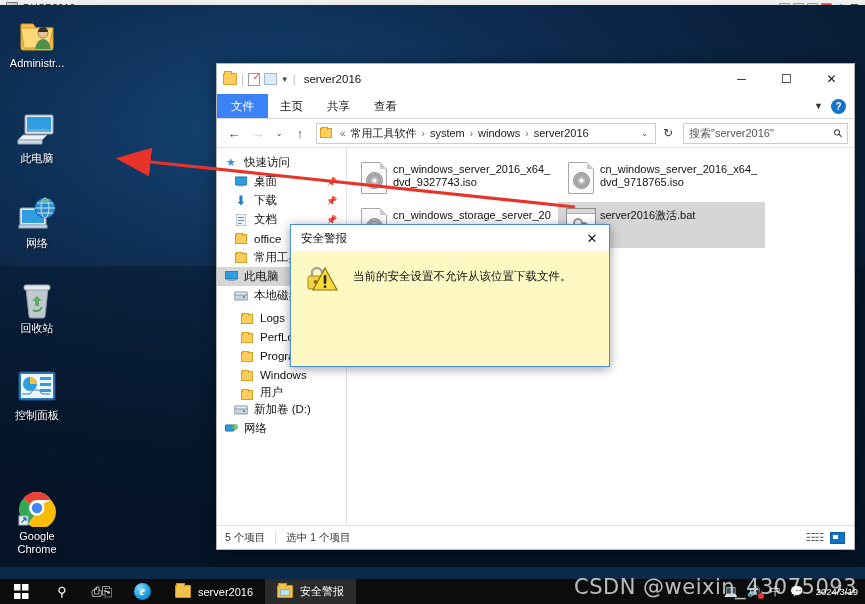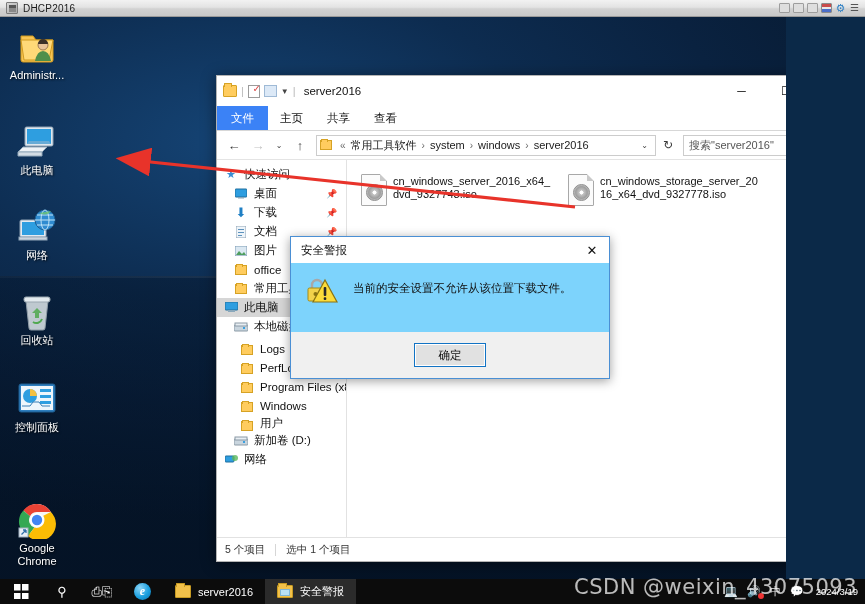--- a/index.html
+++ b/index.html
@@ -31,21 +31,21 @@
   .vm-btn {
     width: 11px; height: 10px; border: 1px solid #9d9d9d; background: #dedede;
     position: relative; border-radius: 1px;
   }
   .vm-btn.flag { background: linear-gradient(to bottom, #c94b4b 0 33%, #e8e8e8 33% 66%, #4b6ec9 66% 100%); border-color:#8b8b8b;}
   .vm-btn.gear { border: none; background: none; color: #2d7fc4; font-size: 11px; line-height: 10px; text-align:center;}
   .vm-btn.bars { border: none; background: none; color: #555; font-size: 10px; line-height:10px; text-align:center;}
 
   
   #desktop {
-    position: absolute; top: 17px; left: 0; width: 786px; height: 562px;
+    position: absolute; top: 5px; left: 0; width: 865px; height: 562px;
     background:
       radial-gradient(ellipse 700px 380px at 30% 22%, #154475 0%, #0d2c50 42%, #0a2240 70%, #071a31 100%);
     overflow: hidden;
   }
   #desktop::before {
     content:""; position:absolute; left:0; right:0; top: 46%; height: 2px;
     background: linear-gradient(to right, rgba(255,255,255,0.05), rgba(255,255,255,0.13) 40%, rgba(255,255,255,0.02));
   }
   #desktop::after {
     content:""; position:absolute; left:0; right:0; top:46%; bottom:0;
@@ -194,21 +194,21 @@
     box-shadow: 0 2px 10px rgba(0,0,0,.38);
     display:flex; flex-direction:column;
   }
   #secdlg-title {
     height: 26px; background:#fff; display:flex; align-items:center;
     padding-left:10px; position:relative; flex:0 0 26px;
   }
   #secdlg-title .t { font-size:11.5px; color:#111; }
   #secdlg-close { position:absolute; right:0; top:0; width:34px;height:26px;
     display:flex;align-items:center;justify-content:center;font-size:13px;color:#111;}
-  #secdlg-body { flex:1 1 auto; background:#7dd3fc; padding: 12px 14px 0 14px; display:flex; gap:14px; }
+  #secdlg-body { flex:1 1 auto; background:#fef9c3; padding: 12px 14px 0 14px; display:flex; gap:14px; }
   #warnicon { width:34px; flex:0 0 34px; height:32px; position:relative; }
   #secdlg-msg { font-size:11.5px; color:#111; line-height:16px; padding-top:5px; }
   #secdlg-foot { height:46px; flex:0 0 46px; display:flex; align-items:center; justify-content:center; }
   #okbtn {
     min-width:72px; height:24px; background:#e1e1e1; border:1px solid #1273c4;
     outline:1px solid #fff; outline-offset:-2px;
     font-size:11.5px; color:#111; display:flex;align-items:center;justify-content:center;
     font-family:"Liberation Sans", sans-serif;
   }
 
@@ -442,30 +442,20 @@
                 <rect x="2" y="3" width="6" height="1" fill="#5d92bd"></rect>
                 <rect x="2" y="6" width="6" height="1" fill="#5d92bd"></rect>
                 <rect x="2" y="9" width="4" height="1" fill="#5d92bd"></rect>
               </svg>
           </span>
           <span class="txt">文档</span>
           <span class="pin">📌</span>
         </div>
         <div class="navrow ind1">
           <span class="ico">
-            <svg width="12" height="10">
-                <rect x="0" y="0" width="12" height="10" fill="#dbe8f2" stroke="#7f9bb3"></rect>
-                <path d="M1 9 l3 -4 l3 3 l2 -2 l2 3 z" fill="#4e9e5f"></path>
-              </svg>
-          </span>
-          <span class="txt">图片</span>
-          <span class="pin">📌</span>
-        </div>
-        <div class="navrow ind1">
-          <span class="ico">
               <span class="yfold"></span>
             </span>
           <span class="txt">office</span>
         </div>
         <div class="navrow ind1">
           <span class="ico">
               <span class="yfold"></span>
             </span>
           <span class="txt">常用工具软件</span>
         </div>
@@ -548,21 +538,39 @@
                 </span>
             </span>
             <span class="fname">cn_windows_server_2016_x64_dvd_9327743.iso</span>
           </div>
           <div class="fitem">
             <span class="fico">
               <span class="isoicon">
                   <span class="disc"></span>
                 </span>
             </span>
+            <span class="fname">cn_windows_server_2016_x64_dvd_9718765.iso</span>
+          </div>
+          <div class="fitem">
+            <span class="fico">
+              <span class="isoicon">
+                  <span class="disc"></span>
+                </span>
+            </span>
             <span class="fname">cn_windows_storage_server_2016_x64_dvd_9327778.iso</span>
+          </div>
+          <div class="fitem sel">
+            <span class="fico">
+              <span class="baticon">
+                  <span class="tb"></span>
+                  <span class="g1"></span>
+                  <span class="g2"></span>
+                </span>
+            </span>
+            <span class="fname">server2016激活.bat</span>
           </div>
         </div>
       </div>
     </div>
 
     <div id="ex-status">
       <span>5 个项目</span>
       <span class="sdiv"></span>
       <span>选中 1 个项目</span>
       <span class="views">
@@ -585,23 +593,20 @@
           <path d="M7 13 v-3 a5 5 0 0 1 10 0" fill="none" stroke="#a8a8a8" stroke-width="2.4"></path>
           <rect x="3" y="13" width="15" height="13" rx="1.5" fill="#f2d24b" stroke="#a38a18"></rect>
           <circle cx="10.5" cy="19" r="2" fill="#8a7312"></circle>
           <path d="M20 5 L32 27 H8 Z" fill="#fbdb3a" stroke="#8a7312" stroke-width="1.2"></path>
           <rect x="18.7" y="12" width="2.6" height="9" rx="1" fill="#2a2a2a"></rect>
           <rect x="18.7" y="22.3" width="2.6" height="2.6" rx="1" fill="#2a2a2a"></rect>
         </svg>
       </span>
       <span id="secdlg-msg">当前的安全设置不允许从该位置下载文件。</span>
     </div>
-    <div id="secdlg-foot">
-      <button id="okbtn">确定</button>
-    </div>
   </div>
 
 </div>
 
 <svg id="arrow-svg" viewBox="0 0 865 604">
   <defs>
     <marker id="ah" markerWidth="11" markerHeight="9" refX="9" refY="4.5" orient="auto">
       <path d="M11,4.5 L0,0 L0,9 z" fill="#e8332a"></path>
     </marker>
   </defs>

